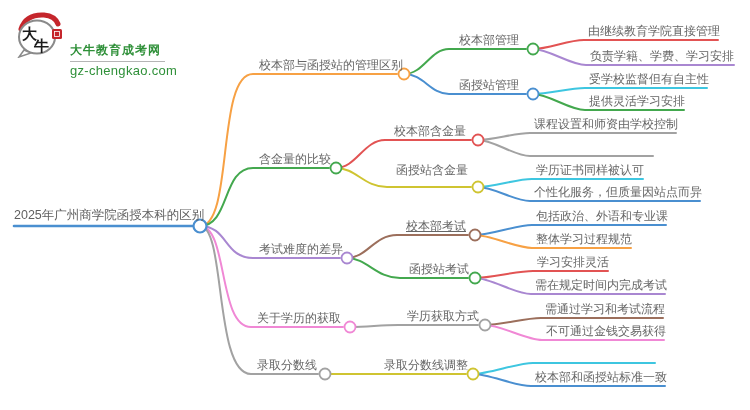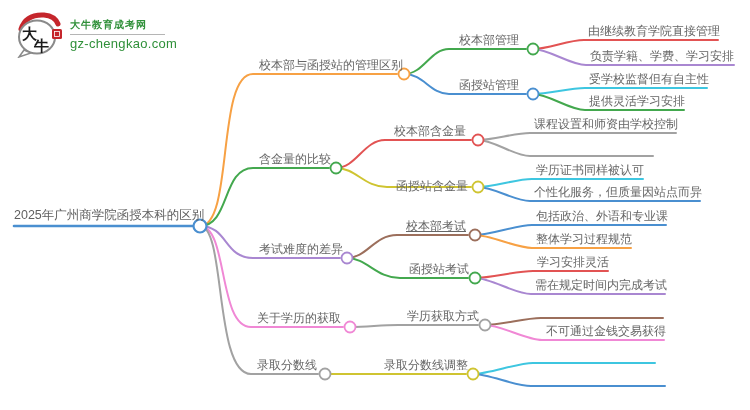--- a/index.html
+++ b/index.html
@@ -5,21 +5,21 @@
   html,body{margin:0;padding:0;background:#fff;}
   .stage{position:relative;width:750px;height:410px;background:#fff;overflow:hidden;
          font-family:"Liberation Sans","DejaVu Sans",sans-serif;}
   .layer{position:absolute;top:0;left:0;width:750px;height:410px;}
   svg.map{position:absolute;top:0;left:0;}
   .lbl{position:absolute;white-space:nowrap;font-size:12px;line-height:15px;color:#666;}
   .lbl.root{font-size:12.5px;color:#5f5f5f;}
   
   .logo{position:absolute;left:14px;top:10px;display:flex;align-items:flex-start;cursor:pointer;}
   .logo-right{margin-left:6px;padding-top:8px;}
-  .logo-title{font-size:10px;font-weight:bold;color:var(--logogreen);letter-spacing:1px;}
+  .logo-title{font-size:12px;font-weight:bold;color:var(--logogreen);letter-spacing:1px;margin-top:24px;}
   .logo-divider{height:1px;background:#b5b5b5;margin:2px 0 1px 0;width:95px;}
   .logo-domain{font-size:13px;font-weight:normal;color:var(--logogreen);letter-spacing:.3px;}
 </style>
 </head>
 <body>
 
 <div class="stage">
 
   <svg class="map" width="750" height="410" viewBox="0 0 750 410">
     <g fill="none" stroke-width="2" stroke-linecap="round">
@@ -82,38 +82,40 @@
 
     <div class="lbl" style="left:259px;top:58px;">校本部与函授站的管理区别</div>
     <div class="lbl" style="left:259px;top:152px;">含金量的比较</div>
     <div class="lbl" style="left:259px;top:242px;">考试难度的差异</div>
     <div class="lbl" style="left:257px;top:311px;">关于学历的获取</div>
     <div class="lbl" style="left:257px;top:358px;">录取分数线</div>
 
     <div class="lbl" style="left:459px;top:33px;">校本部管理</div>
     <div class="lbl" style="left:459px;top:78px;">函授站管理</div>
     <div class="lbl" style="left:394px;top:124px;">校本部含金量</div>
-    <div class="lbl" style="left:396px;top:179px;">函授站含金量</div>
+    <div class="lbl" style="left:396px;top:163px;">函授站含金量</div>
     <div class="lbl" style="left:406px;top:219px;text-decoration:underline;">校本部考试</div>
     <div class="lbl" style="left:409px;top:262px;">函授站考试</div>
     <div class="lbl" style="left:407px;top:309px;">学历获取方式</div>
     <div class="lbl" style="left:384px;top:358px;">录取分数线调整</div>
 
     <div class="lbl" style="left:588px;top:24px;">由继续教育学院直接管理</div>
     <div class="lbl" style="left:590px;top:49px;">负责学籍、学费、学习安排</div>
     <div class="lbl" style="left:589px;top:72px;">受学校监督但有自主性</div>
     <div class="lbl" style="left:589px;top:94px;">提供灵活学习安排</div>
     <div class="lbl" style="left:534px;top:117px;">课程设置和师资由学校控制</div>
     <div class="lbl" style="left:536px;top:163px;">学历证书同样被认可</div>
     <div class="lbl" style="left:534px;top:185px;">个性化服务，但质量因站点而异</div>
     <div class="lbl" style="left:536px;top:209px;">包括政治、外语和专业课</div>
     <div class="lbl" style="left:536px;top:232px;">整体学习过程规范</div>
     <div class="lbl" style="left:537px;top:255px;">学习安排灵活</div>
     <div class="lbl" style="left:535px;top:278px;">需在规定时间内完成考试</div>
+    <div class="lbl" style="left:545px;top:302px;">需通过学习和考试流程</div>
     <div class="lbl" style="left:546px;top:324px;">不可通过金钱交易获得</div>
+    <div class="lbl" style="left:535px;top:370px;">校本部和函授站标准一致</div>
   </div>
 
   <div class="logo">
     <svg width="50" height="48" viewBox="0 0 50 48">
       <path d="M7,19 Q12,4 30,5 Q41,6 44,14" fill="none" style="stroke:var(--sealred)" stroke-width="5" stroke-linecap="round"></path>
       <ellipse cx="23" cy="27" rx="18" ry="16.5" fill="#fff" stroke="#8a8a8a" stroke-width="2"></ellipse>
       <path d="M10,40 L5,47 L17,43 Z" fill="#fff" stroke="#8a8a8a" stroke-width="1.5"></path>
       <text x="8" y="29" font-size="15" font-weight="bold" fill="#1c1c1c">大</text>
       <text x="20" y="41" font-size="15" font-weight="bold" fill="#1c1c1c">牛</text>
       <rect x="38" y="19" width="10" height="10" rx="1.5" style="fill:var(--sealred)"></rect>

